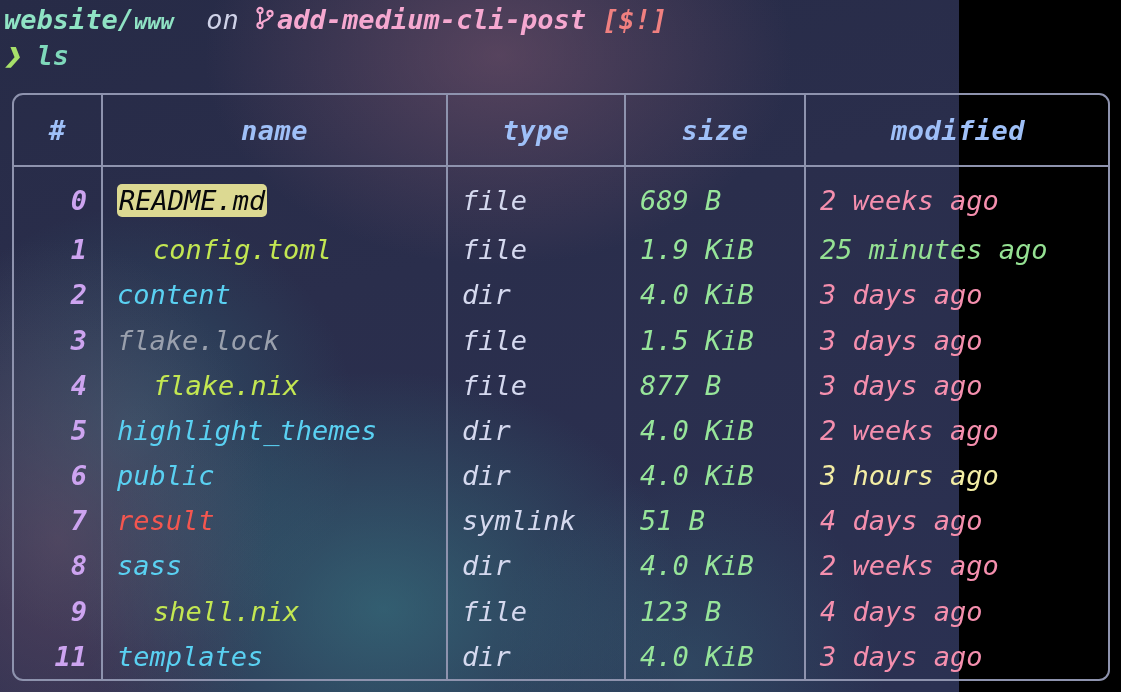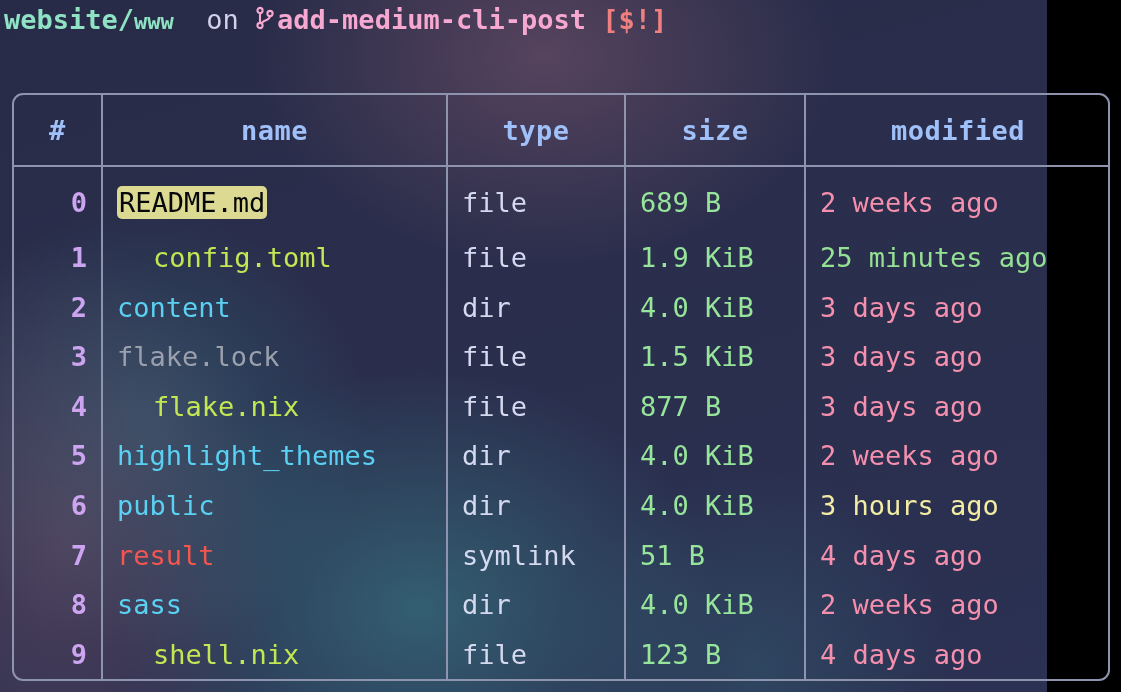--- a/index.html
+++ b/index.html
@@ -7,32 +7,33 @@
   html, body {
     width: 1121px;
     height: 692px;
     overflow: hidden;
     background: #000000;
   }
 
   
   #terminal {
     position: relative;
-    width: 1047px;
+    width: 959px;
     height: 692px;
     background:
       radial-gradient(ellipse 420px 300px at 52% 8%,  rgba(124, 86, 110, 0.55) 0%, rgba(124,86,110,0) 70%),
       radial-gradient(ellipse 300px 420px at 6% 78%,  rgba(120, 84, 108, 0.45) 0%, rgba(120,84,108,0) 72%),
       radial-gradient(ellipse 420px 330px at 40% 88%, rgba(58, 132, 140, 0.55) 0%, rgba(58,132,140,0) 72%),
       radial-gradient(ellipse 300px 300px at 14% 62%, rgba(54, 122, 136, 0.42) 0%, rgba(54,122,136,0) 74%),
       radial-gradient(ellipse 260px 260px at 72% 96%, rgba(56, 120, 132, 0.30) 0%, rgba(56,120,132,0) 75%),
       linear-gradient(165deg, #272b47 0%, #2a2e4c 40%, #2b3152 100%);
     font-family: "DejaVu Sans Mono", "Liberation Mono", monospace;
     font-size: 27px;
     line-height: 37px;
+    font-style: italic;
     -webkit-font-smoothing: antialiased;
   }
 
   
   #prompt-area {
     position: absolute;
     left: 0; top: 0;
     padding: 2px 0 0 4px;
     white-space: nowrap;
   }
@@ -136,20 +137,23 @@
     <div class="pline">
       <span class="seg c-path">website/</span><span class="seg c-pathsub">www</span><span class="seg c-on">&nbsp;&nbsp;</span><span class="seg c-on">on</span><span class="seg c-on">&nbsp;</span><span class="branch-icon c-branch"><svg width="20" height="26" viewBox="0 0 20 26" aria-hidden="true">
             <g fill="none" stroke="#f6a8d0" stroke-width="2.1" stroke-linecap="round">
               <circle cx="5" cy="5.5" r="2.6"></circle>
               <circle cx="15" cy="8.5" r="2.6"></circle>
               <circle cx="5" cy="20.5" r="2.6"></circle>
               <path d="M5 8.1 L5 17.9"></path>
               <path d="M15 11.1 C15 15.5 10.5 14 7.2 17.4"></path>
             </g>
           </svg></span><span class="seg c-branch">add-medium-cli-post</span><span class="seg c-on">&nbsp;</span><span class="seg c-gitstat">[$!]</span>
+    </div>
+    <div class="pline">
+      <span class="seg c-caret">❯</span><span class="seg c-cmd">&nbsp;</span><span class="seg c-cmd">ls</span>
     </div>
   </div>
 
   <div id="ls-table">
     <table class="grid">
       <colgroup>
         <col class="col-idx">
           <col class="col-name">
           <col class="col-type">
           <col class="col-size">
@@ -228,17 +232,24 @@
             <td class="size sep-r">4.0 KiB</td>
             <td class="mod t-old">2 weeks ago</td>
           </tr>
           <tr>
             <td class="idx sep-r">9</td>
             <td class="name sep-r"><span class="f-exec">shell.nix</span></td>
             <td class="type sep-r">file</td>
             <td class="size sep-r">123 B</td>
             <td class="mod t-old">4 days ago</td>
           </tr>
+          <tr>
+            <td class="idx sep-r">11</td>
+            <td class="name sep-r"><span class="f-dir">templates</span></td>
+            <td class="type sep-r">dir</td>
+            <td class="size sep-r">4.0 KiB</td>
+            <td class="mod t-old">3 days ago</td>
+          </tr>
         </tbody>
     </table>
   </div>
 
 </div>
 
 </body></html>

